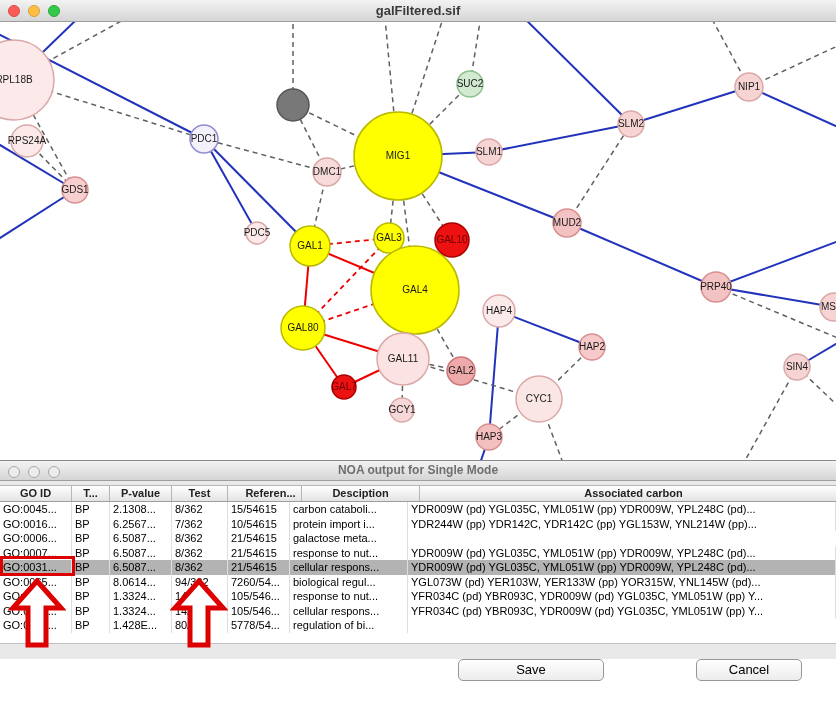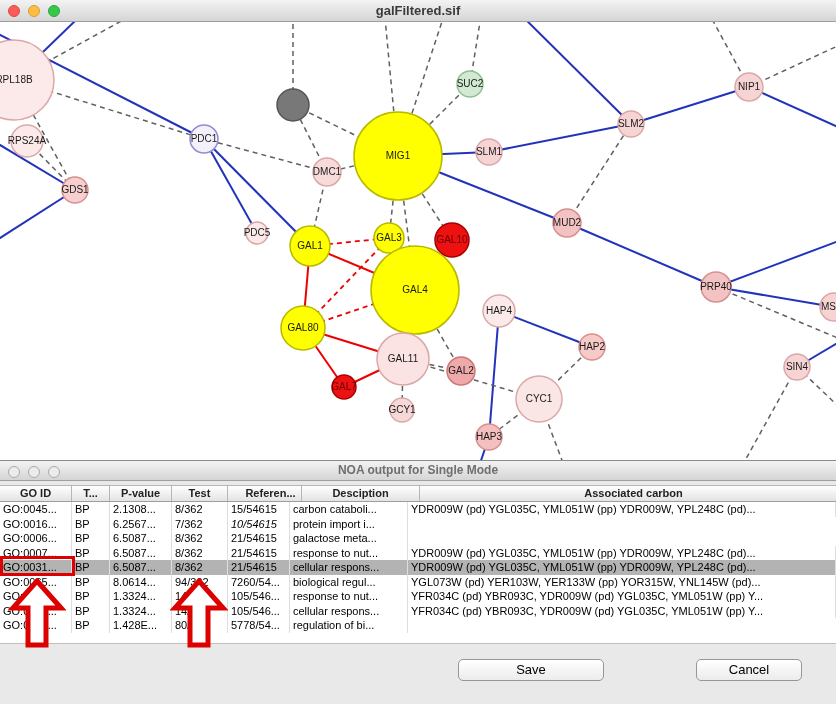--- a/index.html
+++ b/index.html
@@ -18,21 +18,21 @@
   .light.red{background:#fc5b57;border:1px solid #d94c44;}
   .light.yellow{background:#fdbe41;border:1px solid #d6a038;}
   .light.green{background:#35c94a;border:1px solid #2aa73a;}
   .light.inactive{background:#ececec;border:1px solid #a9a9a9;}
 
   
   #net-svg{position:absolute;left:0;top:22px;background:#ffffff;}
   .node-label{font-family:"Liberation Sans",sans-serif;font-size:10px;}
 
   
-  .noa-window{position:absolute;left:0;top:460px;width:836px;height:244px;
+  .noa-window{position:absolute;left:0;top:460px;width:836px;height:199px;
               background:#e9e9e9;border-top:1px solid #8a8a8a;box-sizing:border-box;}
   .noa-window .titlebar{top:0;height:20px;}
   .noa-window .titlebar .title{font-size:12px;color:#6f6f6f;line-height:19px;}
 
   .results-table{position:absolute;left:0;top:24px;width:836px;height:158px;
                  background:#fff;border-bottom:1px solid #c0c0c0;overflow:hidden;}
   .thead{display:flex;height:17px;background:linear-gradient(#ffffff,#e3e3e3);
          border-top:1px solid #b6b6b6;border-bottom:1px solid #9e9e9e;box-sizing:border-box;font-weight:bold;}
   .th{flex:none;box-sizing:border-box;border-right:1px solid #b6b6b6;
       font-size:11px;color:#222;text-align:center;line-height:15px;
@@ -219,22 +219,23 @@
             <div class="td" style="width: 56px;">8/362</div>
             <div class="td" style="width: 62px;">15/54615</div>
             <div class="td" style="width: 118px;">carbon cataboli...</div>
             <div class="td" style="width: 428px;">YDR009W (pd) YGL035C, YML051W (pp) YDR009W, YPL248C (pd)...</div>
           </div>
           <div class="tr">
             <div class="td" style="width: 72px;">GO:0016...</div>
             <div class="td" style="width: 38px;">BP</div>
             <div class="td" style="width: 62px;">6.2567...</div>
             <div class="td" style="width: 56px;">7/362</div>
-            <div class="td" style="width: 62px; font-style: italic;">10/54615</div>
+            <div class="td" style="width: 62px;">10/54615</div>
             <div class="td" style="width: 118px;">protein import i...</div>
+            <div class="td" style="width: 428px;">YDR244W (pp) YDR142C, YDR142C (pp) YGL153W, YNL214W (pp)...</div>
           </div>
           <div class="tr">
             <div class="td" style="width: 72px;">GO:0006...</div>
             <div class="td" style="width: 38px;">BP</div>
             <div class="td" style="width: 62px;">6.5087...</div>
             <div class="td" style="width: 56px;">8/362</div>
             <div class="td" style="width: 62px;">21/54615</div>
             <div class="td" style="width: 118px;">galactose meta...</div>
           </div>
           <div class="tr">

